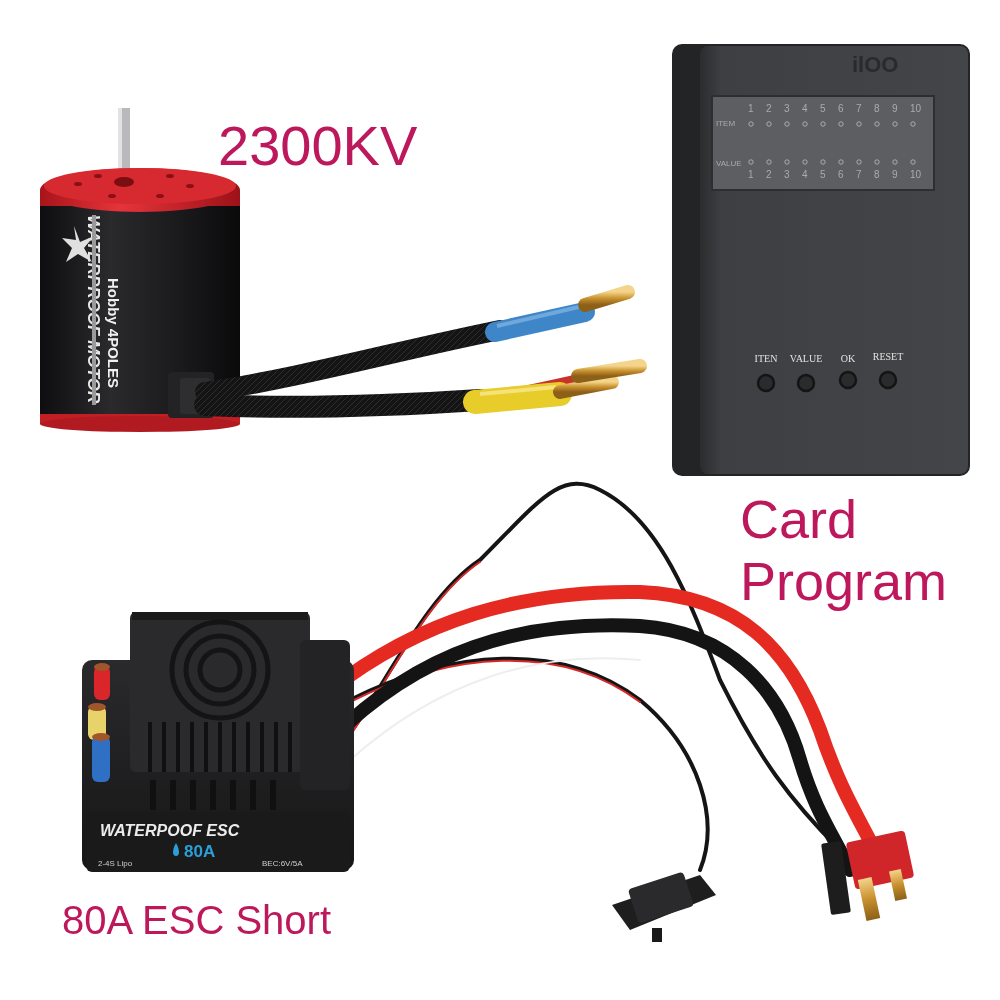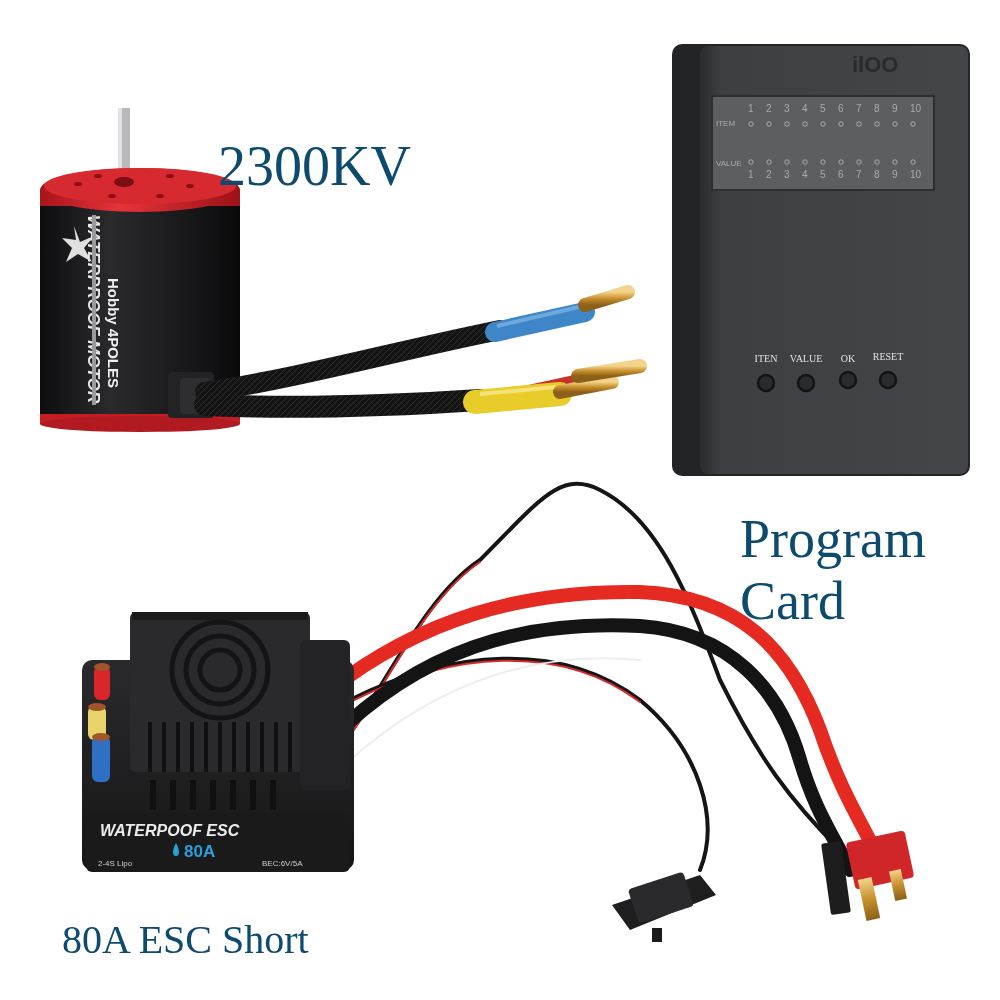--- a/index.html
+++ b/index.html
@@ -1,18 +1,18 @@
 <!DOCTYPE html>
 <html><head>
   <meta charset="utf-8">
   <style>
     html, body { margin: 0; padding: 0; background: #ffffff; }
     body { width: 1000px; height: 1000px; position: relative; overflow: hidden; font-family: "Liberation Sans", "DejaVu Sans", sans-serif; }
     .scene { position: absolute; left: 0; top: 0; width: 1000px; height: 1000px; }
-    .caption { position: absolute; color: #0c4a6e; font-family: Liberation Serif, serif; font-weight: 400; letter-spacing: 0px; line-height: 1; margin-top: 20px; }
+    .caption { position: absolute; color: #be185d; font-family: Liberation Sans, sans-serif; font-weight: 400; letter-spacing: 0px; line-height: 1; }
     .cap-kv { left: 218px; top: 118px; font-size: 56px; }
     .cap-card { left: 740px; top: 488px; font-size: 54px; line-height: 62px; }
     .cap-esc { left: 62px; top: 900px; font-size: 40px; }
     .svgtext { font-family: "Liberation Sans", "DejaVu Sans", sans-serif; }
     .serif { font-family: "Liberation Serif", "DejaVu Serif", serif; }
   </style>
 </head>
 <body>
 
 <div class="scene">
@@ -258,16 +258,16 @@
   <g>
     <rect x="850" y="836" width="60" height="48" rx="4" fill="#d0262a" transform="rotate(-12 880 860)"></rect>
     <rect x="862" y="878" width="14" height="42" fill="url(#gold)" transform="rotate(-12 869 899)"></rect>
     <rect x="892" y="870" width="12" height="30" fill="url(#gold)" transform="rotate(-12 898 885)"></rect>
   </g>
 </svg>
 </div>
 
 <div class="caption cap-kv">2300KV</div>
 <div class="caption cap-card">
+  <div>Card</div>
   <div>Program</div>
-  <div>Card</div>
 </div>
 <div class="caption cap-esc">80A ESC Short</div>
 
 </body></html>

